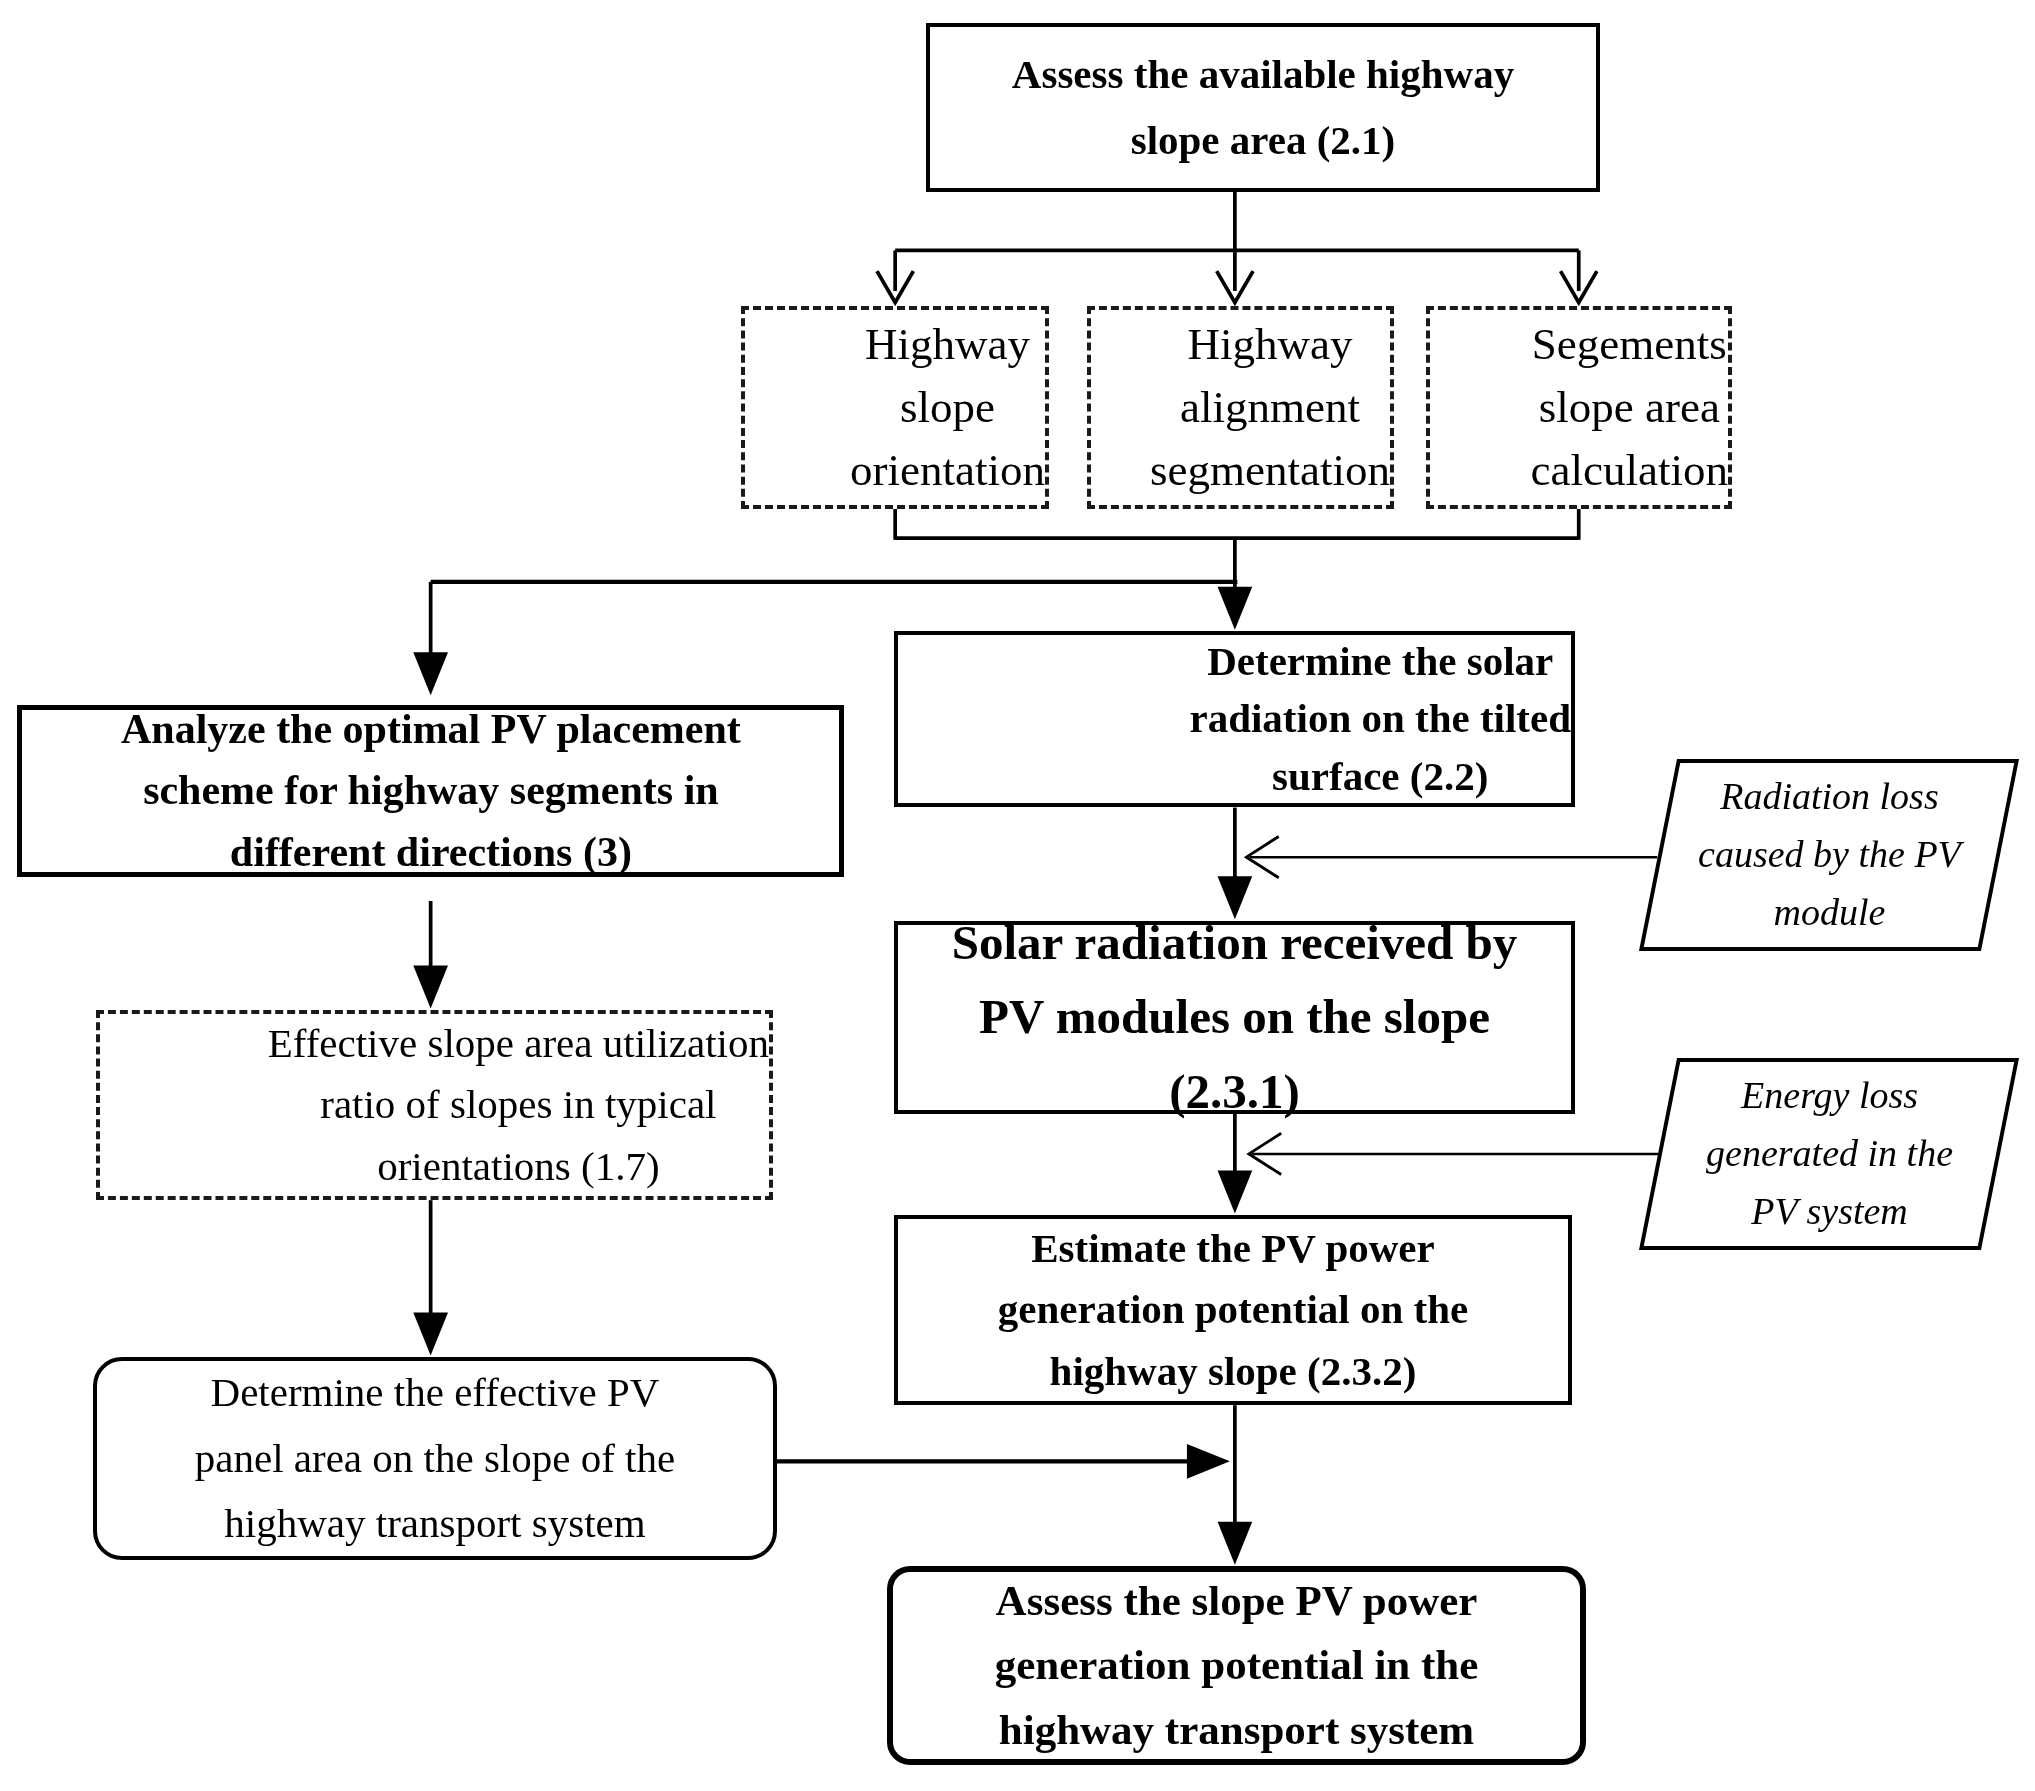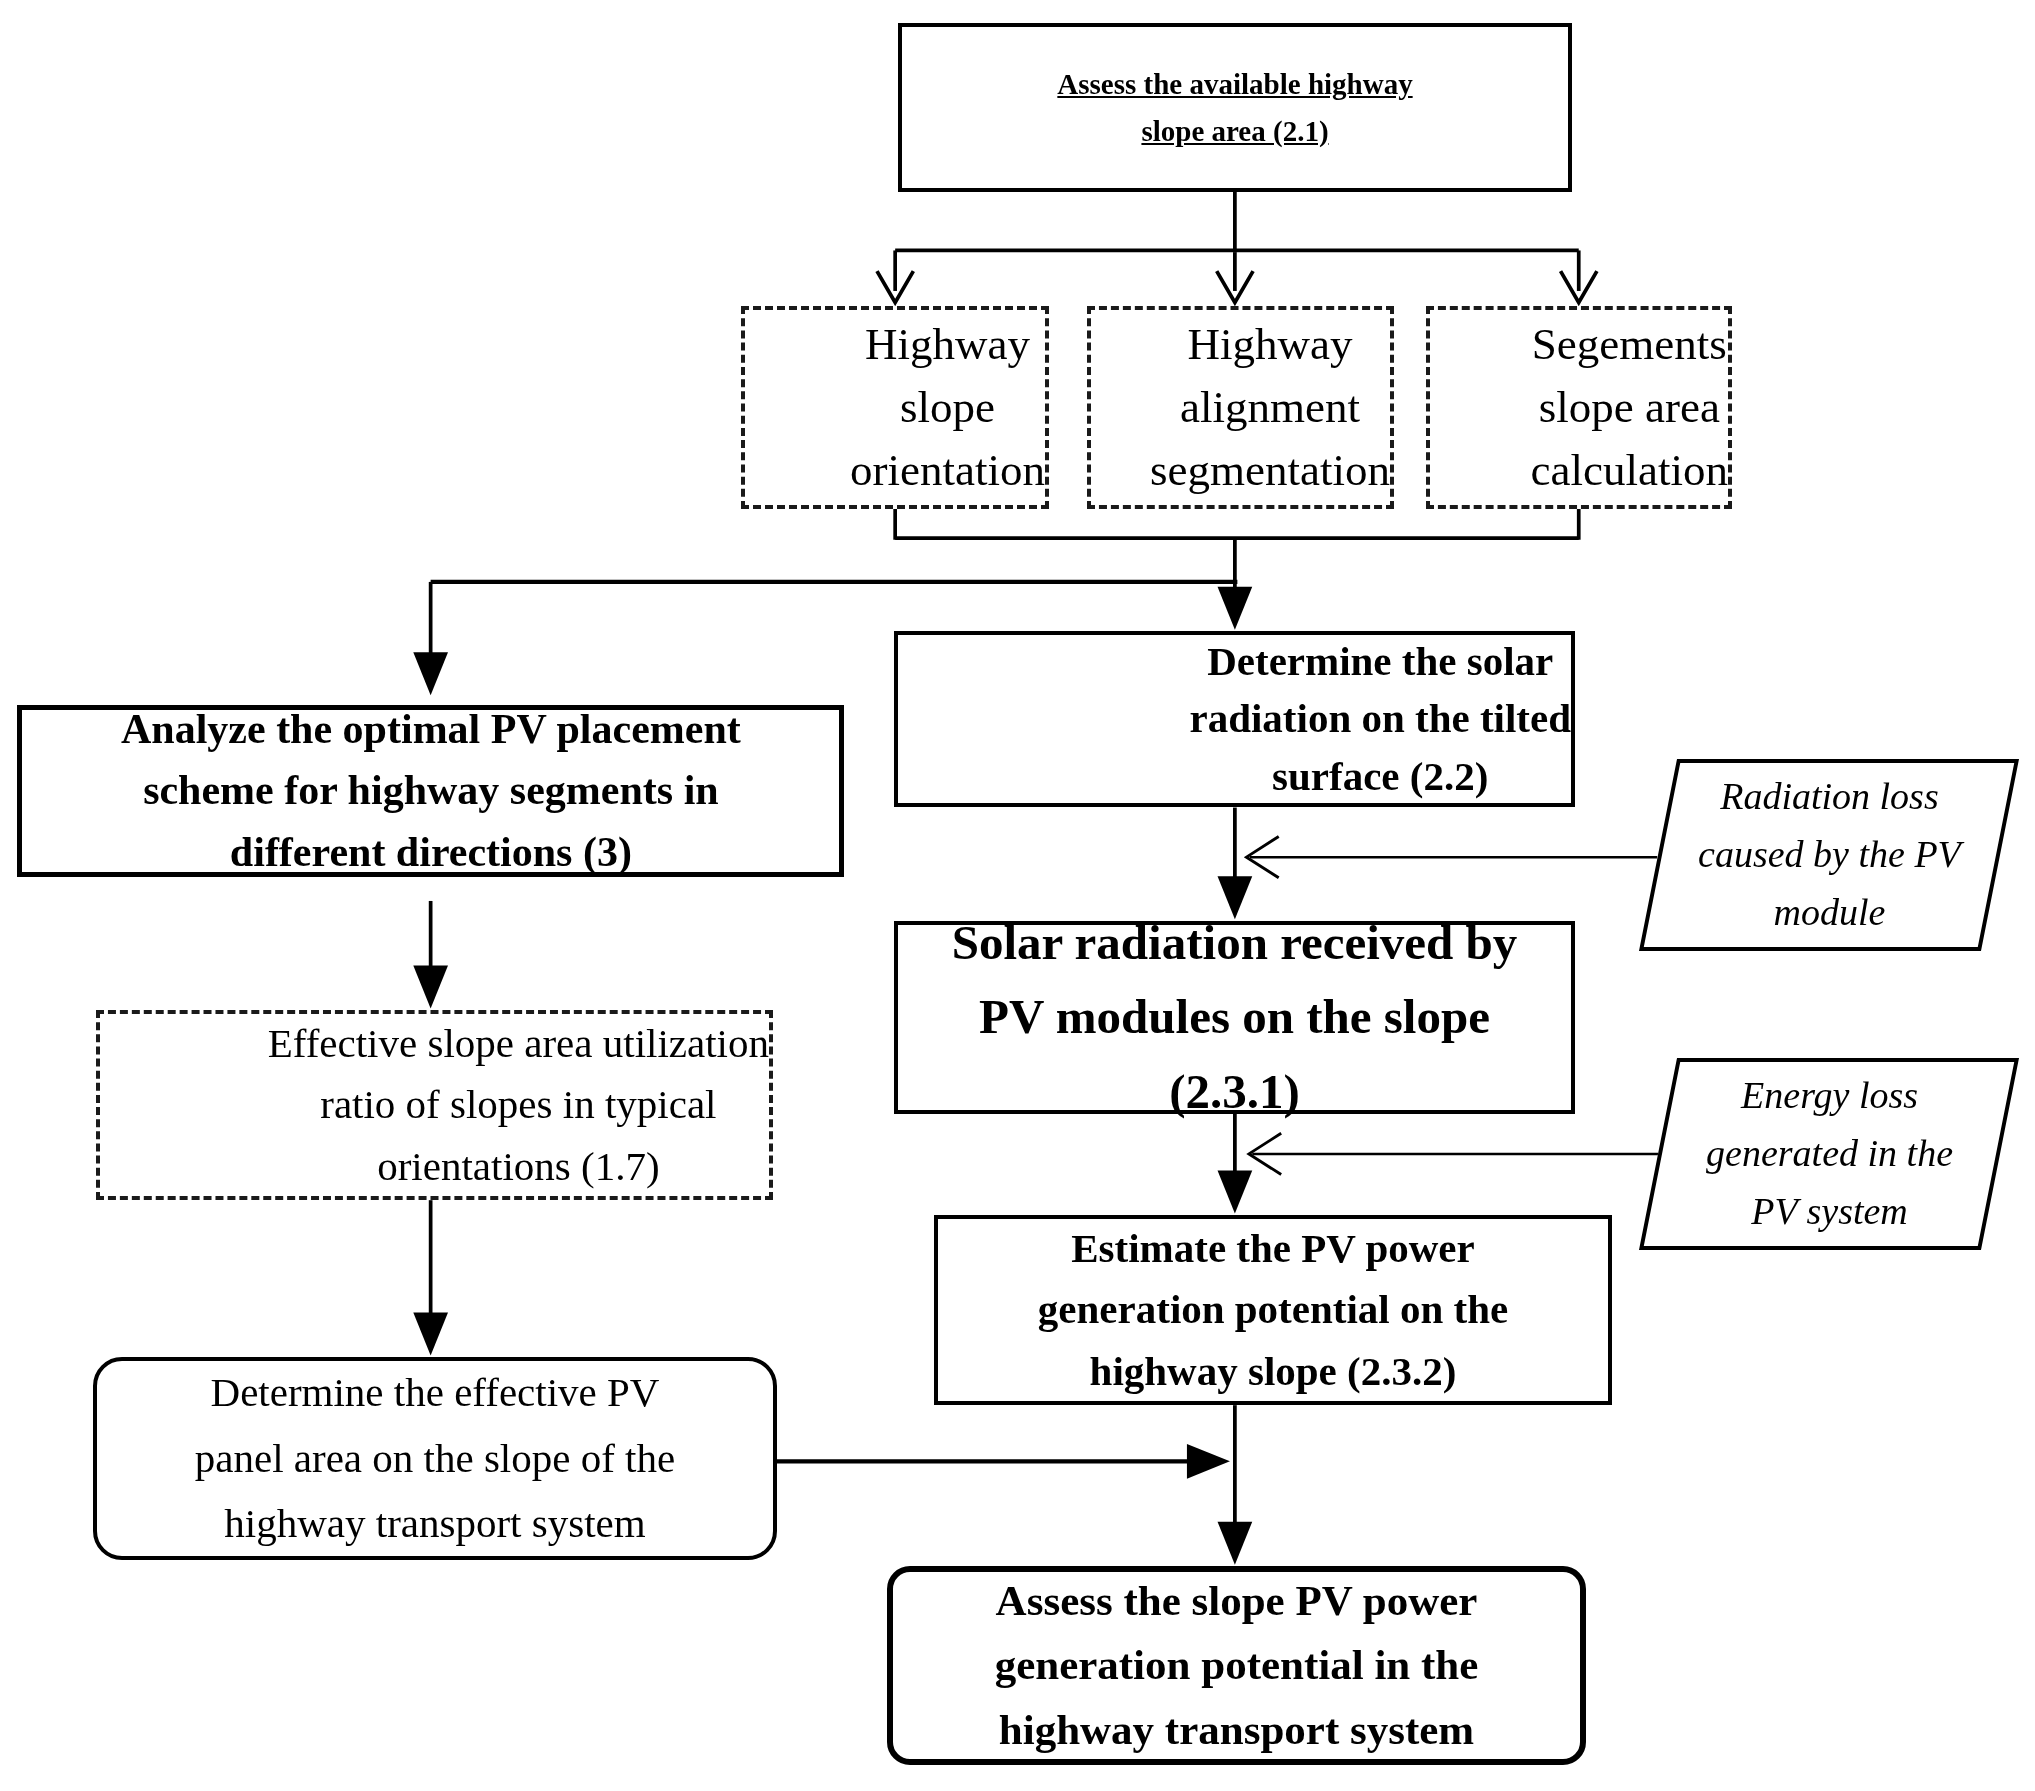--- a/index.html
+++ b/index.html
@@ -91,21 +91,21 @@
       <polygon points="521,841 500,789 542,789"></polygon>
       <polygon points="521,1220 500,1168 542,1168"></polygon>
       <polygon points="521,1640 500,1588 542,1588"></polygon>
       <polygon points="1494,1112 1473,1060 1515,1060"></polygon>
       <polygon points="1494,1468 1473,1416 1515,1416"></polygon>
       <polygon points="1494,1893 1473,1841 1515,1841"></polygon>
       <polygon points="1488,1768 1436,1747 1436,1789"></polygon>
     </g>
   </svg>
 
-  <div class="node solid bold" style="left:898px;top:23px;width:674px;height:169px;font-size:29px;line-height:1.6;text-decoration:underline;">
+  <div class="node solid bold" style="left:926px;top:23px;width:674px;height:169px;font-size:41px;line-height:1.6;">
     <span class="label">Assess the available highway
 slope area (2.1)</span>
   </div>
 
   <div class="node dashed" style="left:741px;top:306px;width:308px;height:203px;font-size:45px;line-height:1.4;">
     <span class="label">Highway
 slope
 orientation</span>
   </div>
 
@@ -150,21 +150,21 @@
 generated in the
 PV system</span>
   </div>
 
   <div class="node dashed" style="left:96px;top:1010px;width:677px;height:190px;font-size:41px;line-height:1.5;">
     <span class="label">Effective slope area utilization
 ratio of slopes in typical
 orientations (1.7)</span>
   </div>
 
-  <div class="node solid bold" style="left:894px;top:1215px;width:678px;height:190px;font-size:41px;line-height:1.5;margin-left:40px;">
+  <div class="node solid bold" style="left:894px;top:1215px;width:678px;height:190px;font-size:41px;line-height:1.5;">
     <span class="label">Estimate the PV power
 generation potential on the
 highway slope (2.3.2)</span>
   </div>
 
   <div class="node solid" style="left:93px;top:1357px;width:684px;height:203px;font-size:41px;line-height:1.6;border-radius:29px;">
     <span class="label">Determine the effective PV
 panel area on the slope of the
 highway transport system</span>
   </div>

